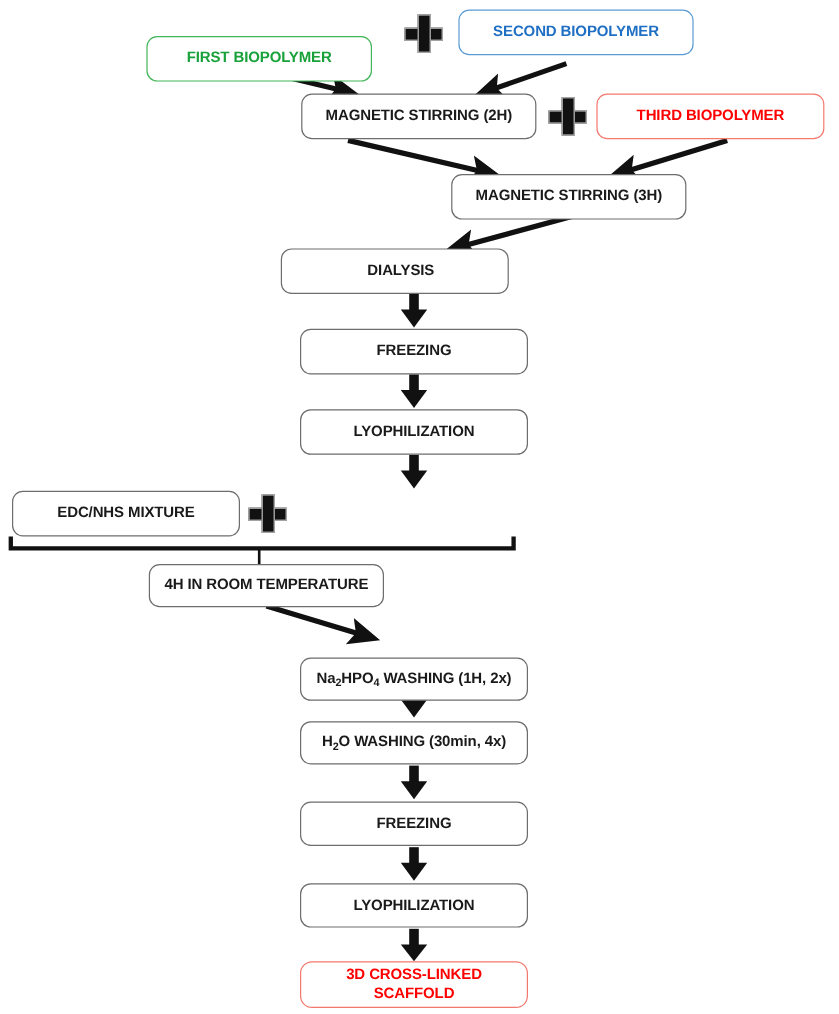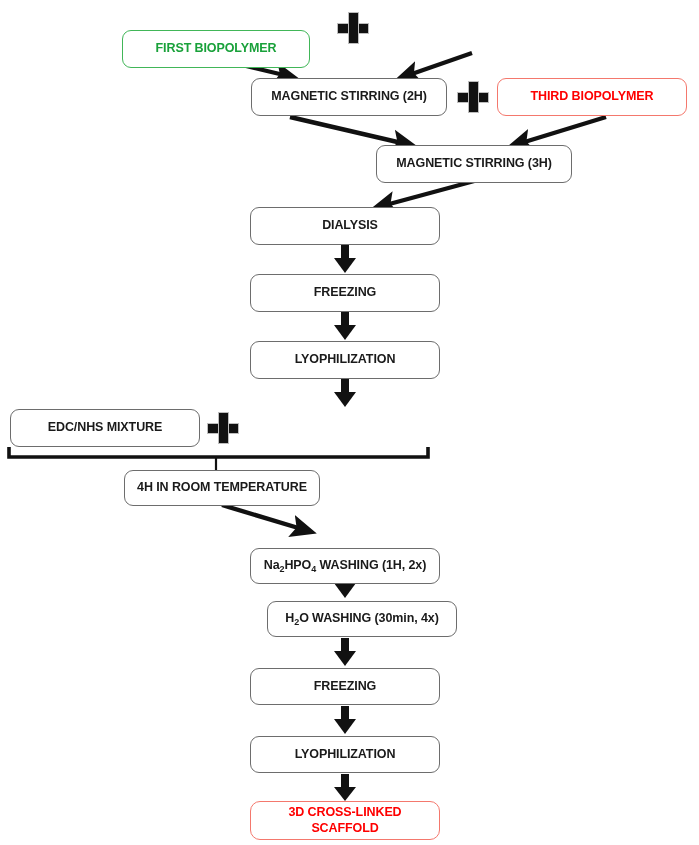--- a/index.html
+++ b/index.html
@@ -133,39 +133,42 @@
 
   <div class="node green" style="left:122px; top:8px; width:188px; height:38px;">
     <span class="lbl">FIRST BIOPOLYMER</span>
   </div>
 
   <div class="plus" style="left:337px; top:12px; width:32px; height:32px;">
     <span class="bar-h" style="left:0; top:10.5px; width:32px; height:11px;"></span>
     <span class="bar-v" style="left:10.5px; top:0; width:11px; height:32px;"></span>
   </div>
 
+  <div class="node blue" style="left:382px; top:8px; width:196px; height:38px;">
+    <span class="lbl">SECOND BIOPOLYMER</span>
+  </div>
 
   <div class="node" style="left:251px; top:78px; width:196px; height:38px;">
     <span class="lbl">MAGNETIC STIRRING (2H)</span>
   </div>
 
   <div class="plus" style="left:457px; top:81px; width:32px; height:32px;">
     <span class="bar-h" style="left:0; top:10.5px; width:32px; height:11px;"></span>
     <span class="bar-v" style="left:10.5px; top:0; width:11px; height:32px;"></span>
   </div>
 
   <div class="node red" style="left:497px; top:78px; width:190px; height:38px;">
     <span class="lbl">THIRD BIOPOLYMER</span>
   </div>
 
   <div class="node" style="left:376px; top:145px; width:196px; height:38px;">
     <span class="lbl">MAGNETIC STIRRING (3H)</span>
   </div>
 
-  <div class="node" style="left:250px; top:207px; width:190px; height:38px;padding-left:16px;">
+  <div class="node" style="left:234px; top:207px; width:190px; height:38px;padding-left:16px;">
     <span class="lbl">DIALYSIS</span>
   </div>
 
   <div class="node" style="left:250px; top:274px; width:190px; height:38px;">
     <span class="lbl">FREEZING</span>
   </div>
 
   <div class="node" style="left:250px; top:341px; width:190px; height:38px;">
     <span class="lbl">LYOPHILIZATION</span>
   </div>
@@ -181,21 +184,21 @@
 
 
   <div class="node" style="left:124px; top:470px; width:196px; height:36px;">
     <span class="lbl">4H IN ROOM TEMPERATURE</span>
   </div>
 
   <div class="node" style="left:250px; top:533px; width:190px; height:36px;margin-top:15px;">
     <span class="lbl">Na<sub>2</sub>HPO<sub>4</sub> WASHING (1H, 2x)</span>
   </div>
 
-  <div class="node" style="left:250px; top:601px; width:190px; height:36px;margin-left:17px;">
+  <div class="node" style="left:250px; top:601px; width:190px; height:36px;">
     <span class="lbl">H<sub>2</sub>O WASHING (30min, 4x)</span>
   </div>
 
   <div class="node" style="left:250px; top:668px; width:190px; height:37px;">
     <span class="lbl">FREEZING</span>
   </div>
 
   <div class="node" style="left:250px; top:736px; width:190px; height:37px;">
     <span class="lbl">LYOPHILIZATION</span>
   </div>

